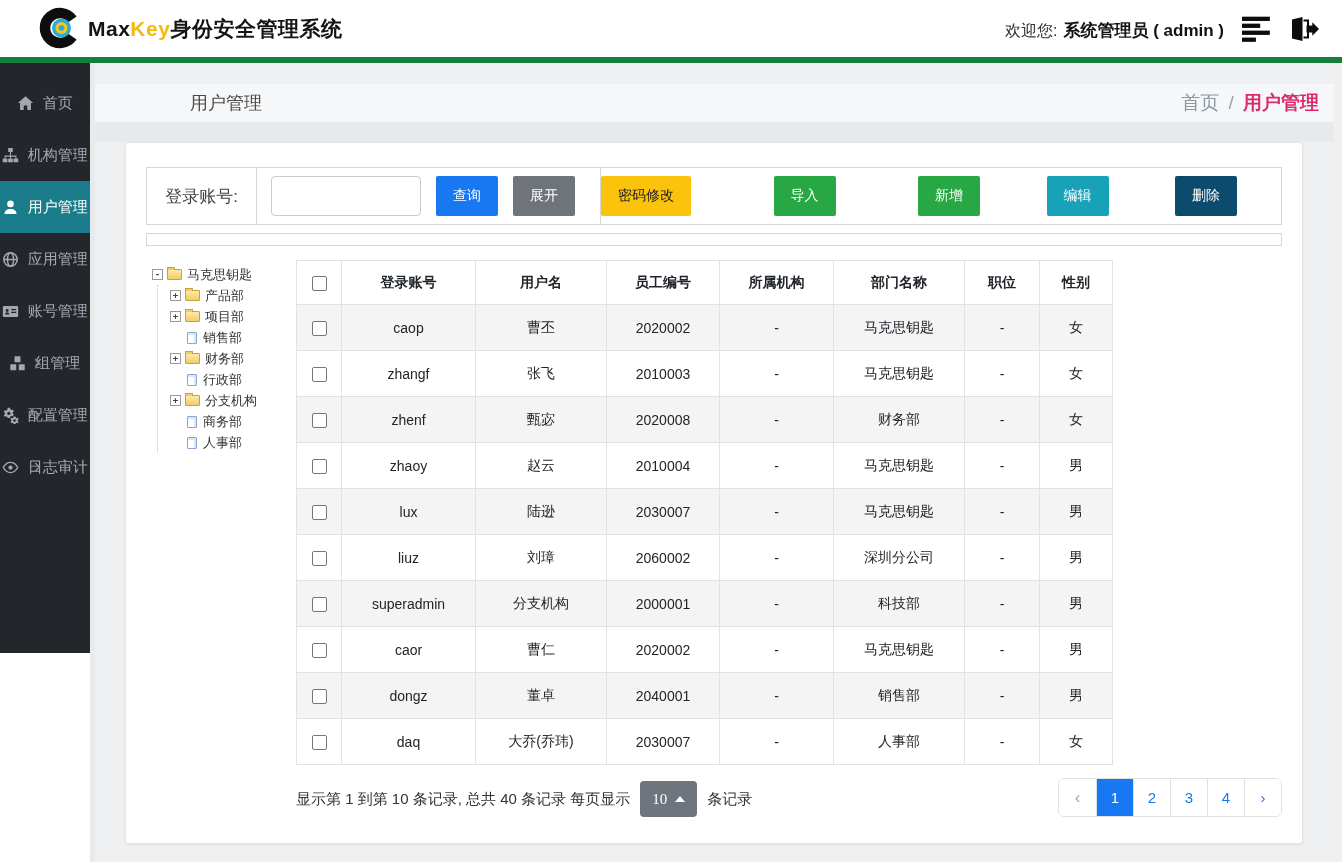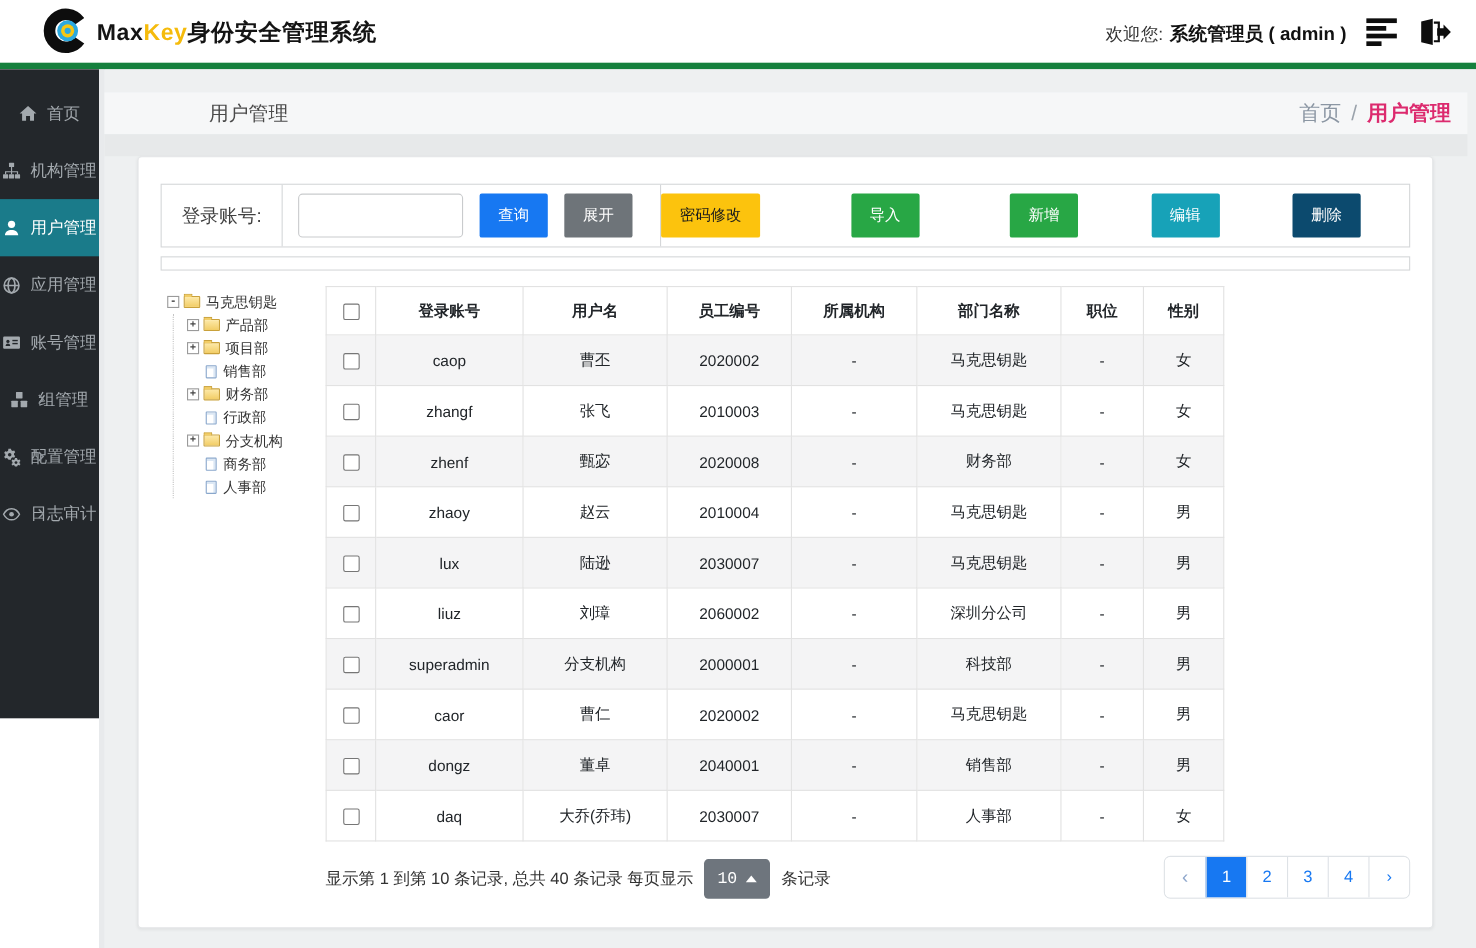--- a/index.html
+++ b/index.html
@@ -97,21 +97,21 @@
   .grid td.cb-cell, .grid th.cb-cell { background:#fff; }
   .cbx { display:inline-block; width:15px; height:15px; border:1px solid #767676;
     border-radius:2px; background:#fff; vertical-align:middle; cursor:pointer; }
 
   
   .pg-row { display:flex; align-items:flex-end; justify-content:space-between; margin-top:13px;
     width:986px; }
   .pg-left { display:flex; align-items:center; gap:10px; font-size:15px; color:#333; }
   .pg-size-btn { background:#6e757d; color:#fff; border:none; border-radius:4px; height:36px;
     padding:0 12px; font-size:15px; display:flex; align-items:center; gap:8px; cursor:pointer;
-    font-family:Liberation Mono, monospace; }
+    font-family:Liberation Serif, serif; }
   .caret-up { width:0; height:0; border-left:5px solid transparent;
     border-right:5px solid transparent; border-bottom:6px solid #fff; display:inline-block; }
   .pager { display:flex; border:1px solid #dee2e6; border-radius:6px; overflow:hidden; }
   .pg-item { min-width:37px; height:37px; display:flex; align-items:center; justify-content:center;
     font-size:15px; color:#1778f2; background:#fff; border-left:1px solid #dee2e6; cursor:pointer; }
   .pg-item:first-child { border-left:none; }
   .pg-item.nav-arrow { color:#8fa7cc; font-size:17px; }
   .pg-item.next { color:#1778f2; }
   .pg-item.active { background:#1778f2; color:#fff; }
 </style>

